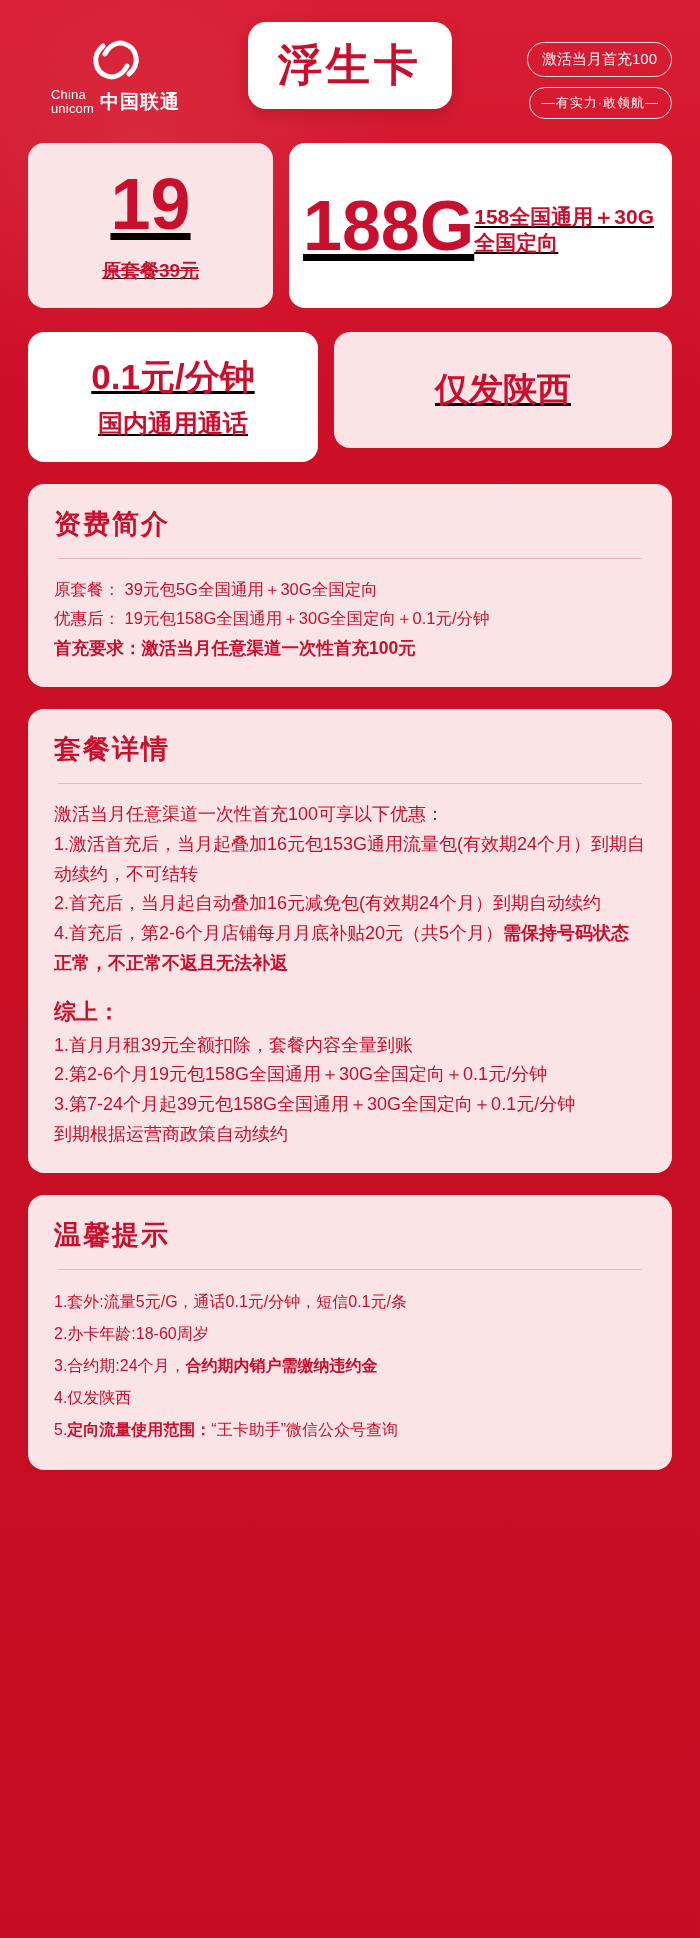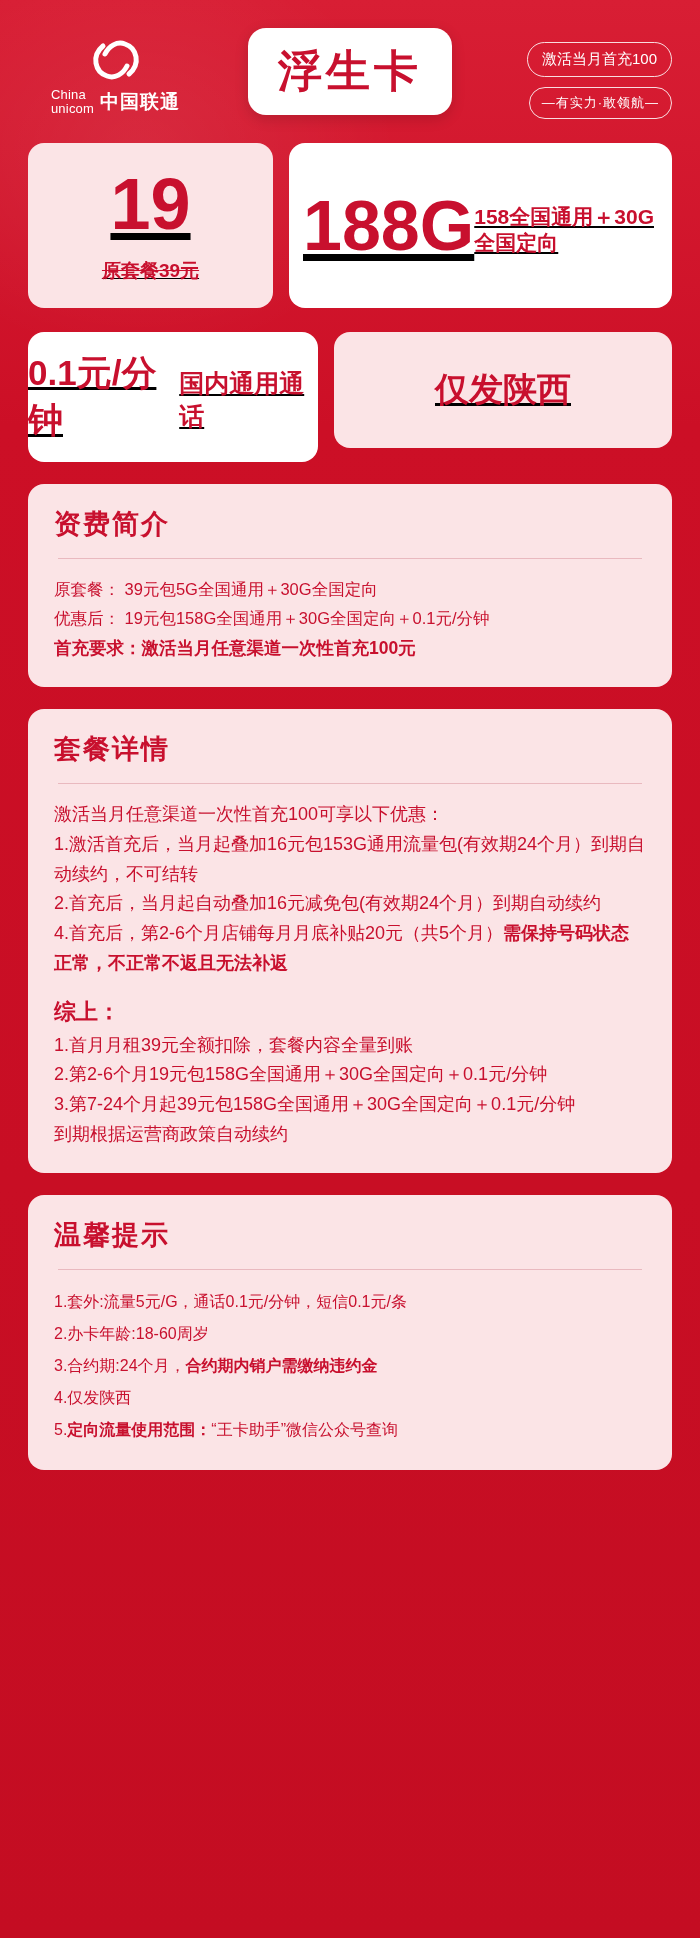--- a/index.html
+++ b/index.html
@@ -63,21 +63,21 @@
 
   .title-pill {
     background: #fff;
     color: #c8102e;
     border-radius: 18px;
     padding: 14px 30px;
     font-size: 44px;
     font-weight: bold;
     letter-spacing: 4px;
     box-shadow: 0 4px 14px rgba(0,0,0,0.15);
-    margin-top: 6px;
+    margin-top: 0;
     white-space: nowrap;
   }
   .header-right {
     display: flex;
     flex-direction: column;
     gap: 10px;
     align-items: flex-end;
     padding-top: 20px;
     width: 175px;
   }
@@ -144,21 +144,21 @@
   }
 
   
   .call-box {
     flex: 0 0 290px;
     height: 130px;
     background: #fff;
     border-radius: 16px;
     color: #c8102e;
     display: flex;
-    flex-direction: row;
+    flex-direction: column;
     align-items: center;
     justify-content: center;
   }
   .call-main { font-size: 35px; font-weight: bold; }
   .call-sub { font-size: 25px; font-weight: bold; margin-top: 6px; }
   .area-box {
     flex: 1;
     height: 116px;
     background: #fbe4e6;
     border-radius: 16px;

